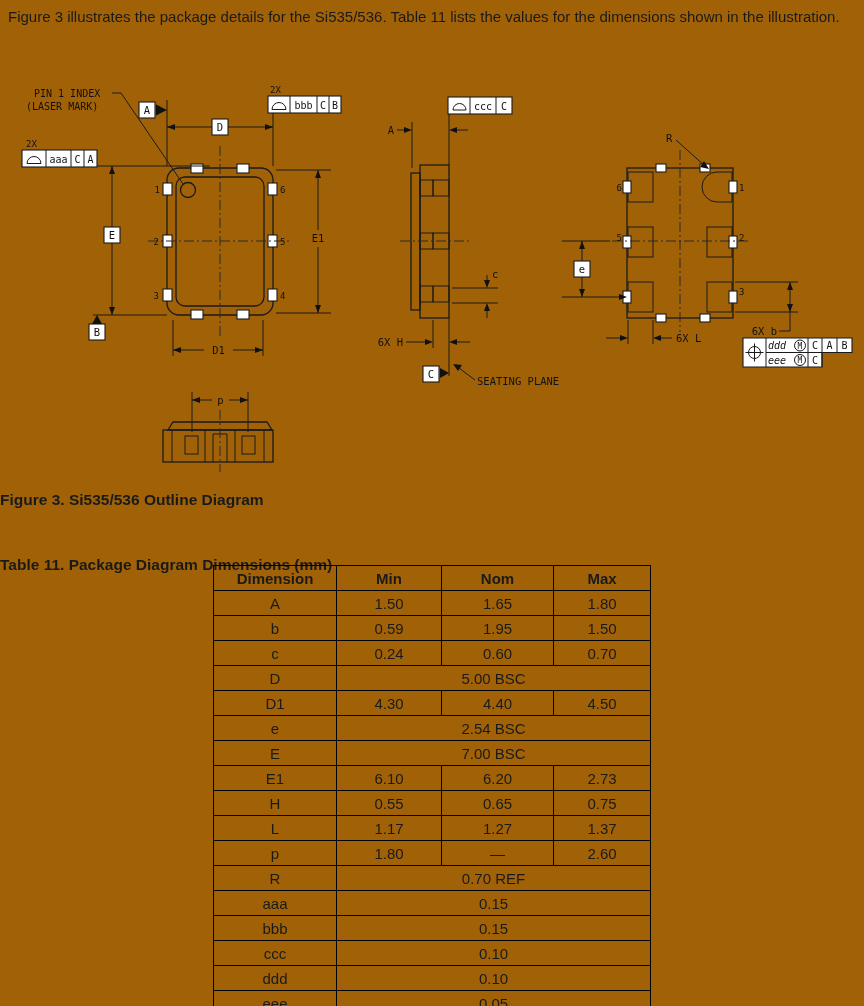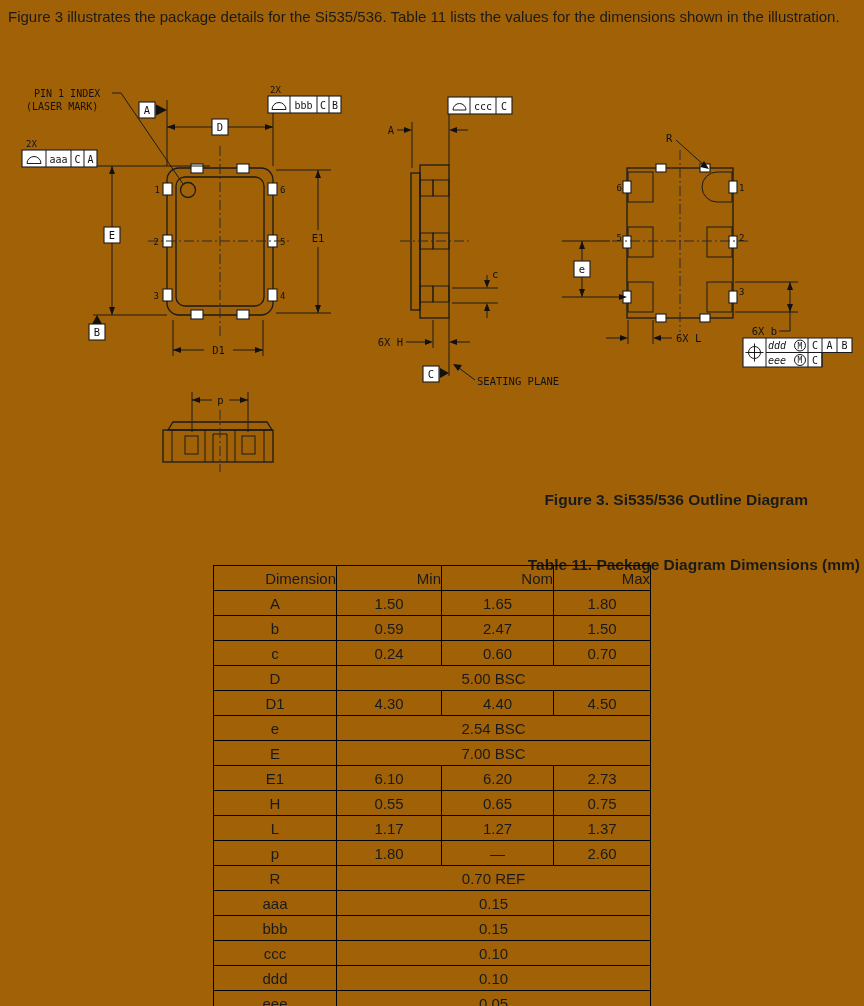--- a/index.html
+++ b/index.html
@@ -1,26 +1,26 @@
 <!DOCTYPE html>
 <html><head>
 <meta charset="utf-8">
 <style>
   html,body{margin:0;padding:0;background:#fff;}
   #page{position:relative;width:864px;height:1006px;background:#a16207;overflow:hidden;
         font-family:"Liberation Sans",sans-serif;color:#1a1a1a;}
   #intro{position:absolute;top:6px;left:8px;width:852px;font-size:15px;line-height:21px;}
   #drawing{position:absolute;top:80px;left:0;}
-  .caption{position:absolute;font-size:15.5px;font-weight:bold;text-align:right;white-space:nowrap;}
+  .caption{position:absolute;font-size:15.5px;font-weight:bold;text-align:left;white-space:nowrap;}
   #fig-caption{top:491px;left:0;width:808px;}
   #tbl-caption{top:556px;left:0;width:860px;}
   #dims-table{position:absolute;top:565px;left:213px;border-collapse:collapse;table-layout:fixed;width:437px;}
   #dims-table th,#dims-table td{border:1.8px solid #000;height:24px;padding:0;
       text-align:center;vertical-align:middle;font-size:15px;overflow:hidden;}
-  #dims-table th{font-weight:normal;text-align:right;}
+  #dims-table th{font-weight:bold;}
   
   svg text{font-family:"DejaVu Sans Mono",monospace;fill:#111;}
   .ln{stroke:#1a1a1a;stroke-width:1.3;fill:none;}
   .thin{stroke:#1a1a1a;stroke-width:1;fill:none;}
   .cl{stroke:#2a2a2a;stroke-width:1;fill:none;stroke-dasharray:10 3 2 3;}
   .wbox{fill:#fff;stroke:#1a1a1a;stroke-width:1.1;}
   .arr{fill:#111;stroke:none;}
   .t10{font-size:10px;}
   .t9{font-size:9px;}
   .t11{font-size:10.5px;}
@@ -354,21 +354,21 @@
     <tbody>
         <tr>
           <td>A</td>
           <td>1.50</td>
           <td>1.65</td>
           <td>1.80</td>
         </tr>
         <tr>
           <td>b</td>
           <td>0.59</td>
-          <td>2.47</td>
+          <td>1.95</td>
           <td>1.50</td>
         </tr>
         <tr>
           <td>c</td>
           <td>0.24</td>
           <td>0.60</td>
           <td>0.70</td>
         </tr>
         <tr>
           <td>D</td>

